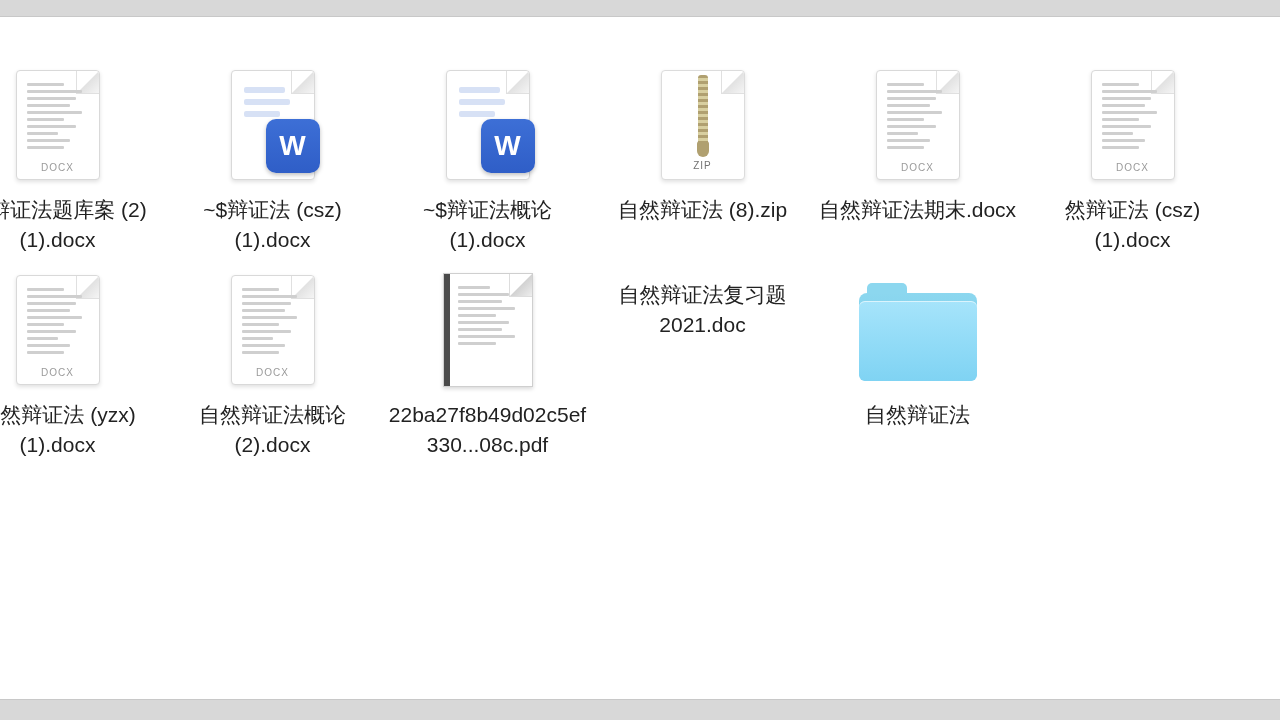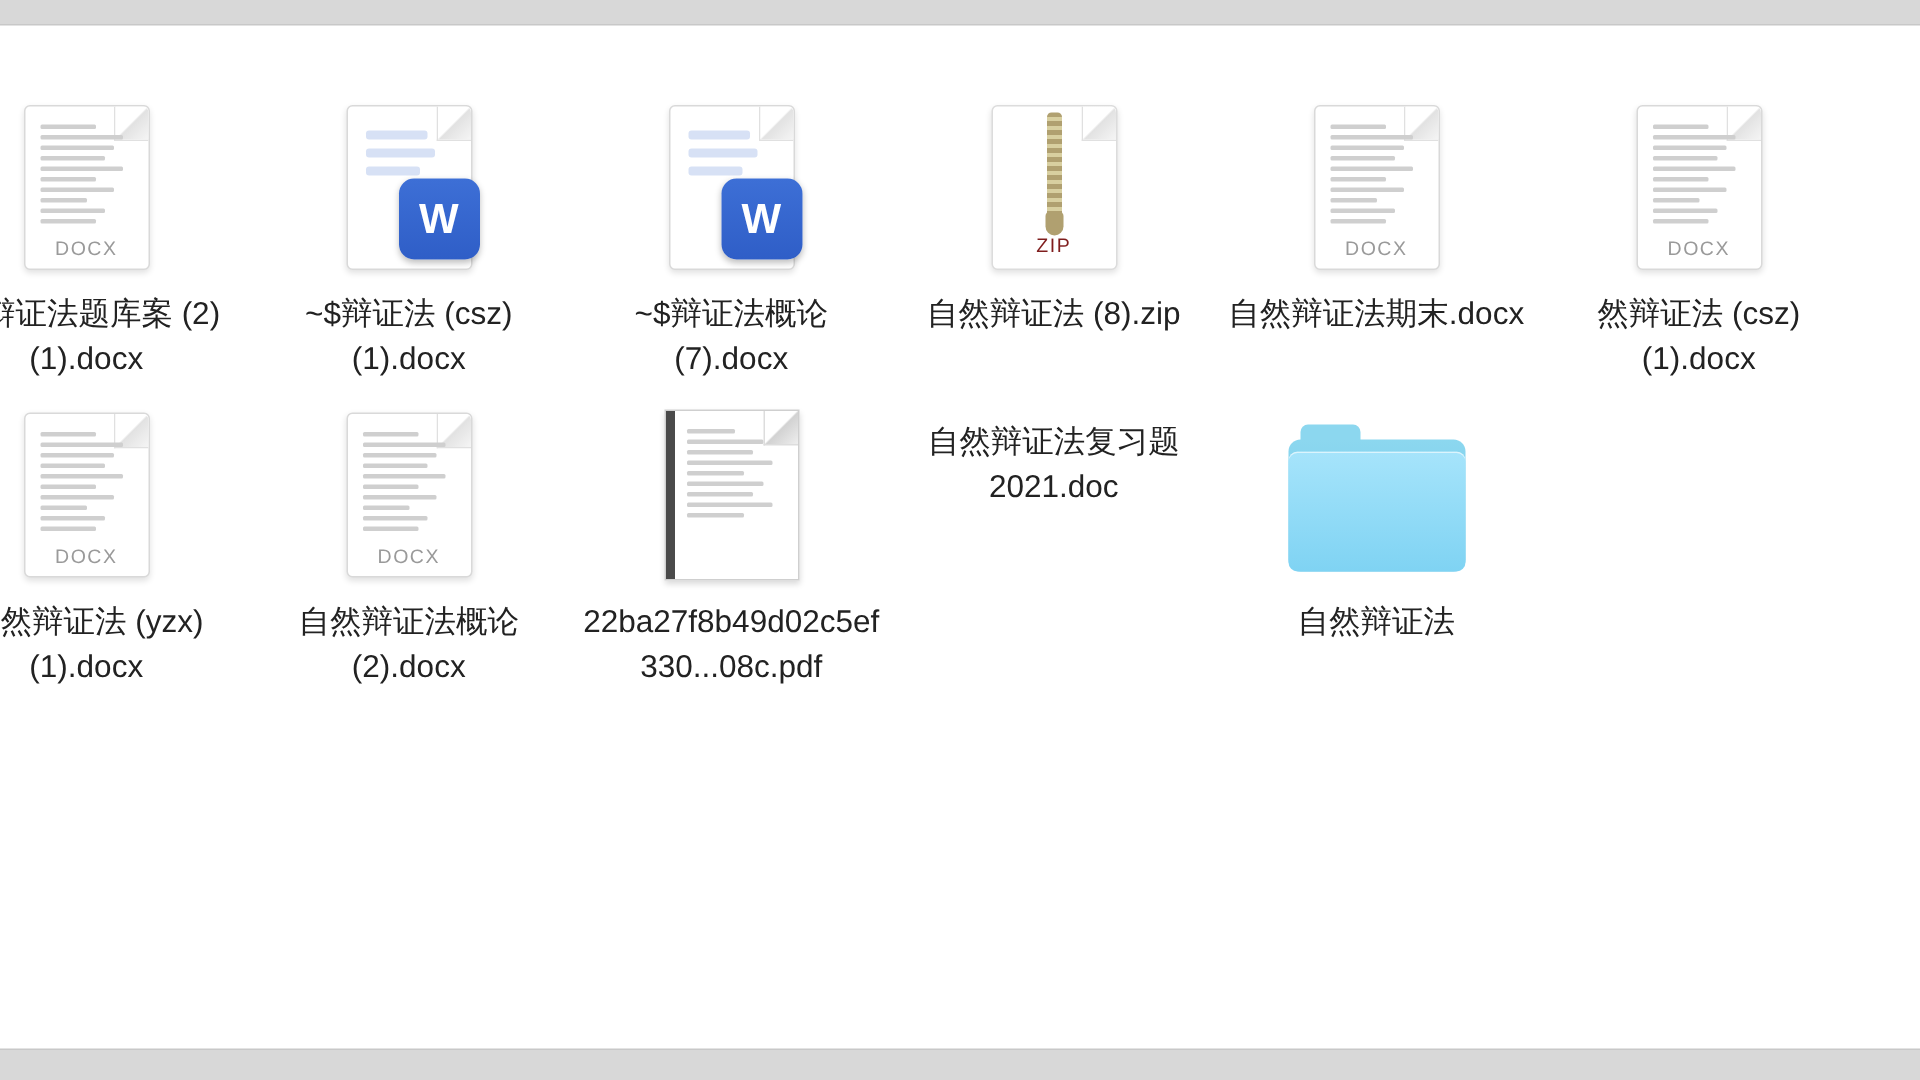--- a/index.html
+++ b/index.html
@@ -91,21 +91,21 @@
     background: #cfcfcf;
     border-radius: 1px;
   }
   .lines .w80{width:80%} .lines .w70{width:70%} .lines .w60{width:60%} .lines .w50{width:50%} .lines .w90{width:90%}
 
   .badge {
     position: absolute;
     left: 50%;
     transform: translateX(-50%);
     bottom: 6px;
-    font-size: 13px;
+    font-size: 10px;
     letter-spacing: 1px;
     color: #9a9a9a;
     font-weight: 500;
   }
 
   
   .wbadge {
     position: absolute;
     right: -6px;
     bottom: 6px;
@@ -155,21 +155,21 @@
   }
   .zipper::after{
     content:"";
     position:absolute;
     bottom:-10px;left:50%;
     transform:translateX(-50%);
     width:12px;height:16px;
     background:#b0a070;
     border-radius:3px 3px 6px 6px;
   }
-  .zip .badge { bottom:8px; color:#7f1d1d; }
+  .zip .badge { bottom:8px; color:#737373; }
 
   
   .pdf {
     position:relative;
     width:90px;height:114px;
     background:#fff;
     border:1px solid #cfcfcf;
     box-shadow:0 2px 4px rgba(0,0,0,.15);
   }
   .pdf::before{
@@ -253,21 +253,21 @@
         <div class="icon-slot">
           <div class="sheet word-sheet">
             <div class="lines">
               <span class="w80"></span>
               <span class="w90"></span>
               <span class="w70"></span>
             </div>
             <div class="wbadge"></div>
           </div>
         </div>
-        <div class="label">~$辩证法概论(7).docx</div>
+        <div class="label">~$辩证法概论(1).docx</div>
       </div>
       <div class="item">
         <div class="icon-slot">
           <div class="zip">
             <div class="zipper"></div>
             <div class="badge">ZIP</div>
           </div>
         </div>
         <div class="label">自然辩证法 (8).zip</div>
       </div>

